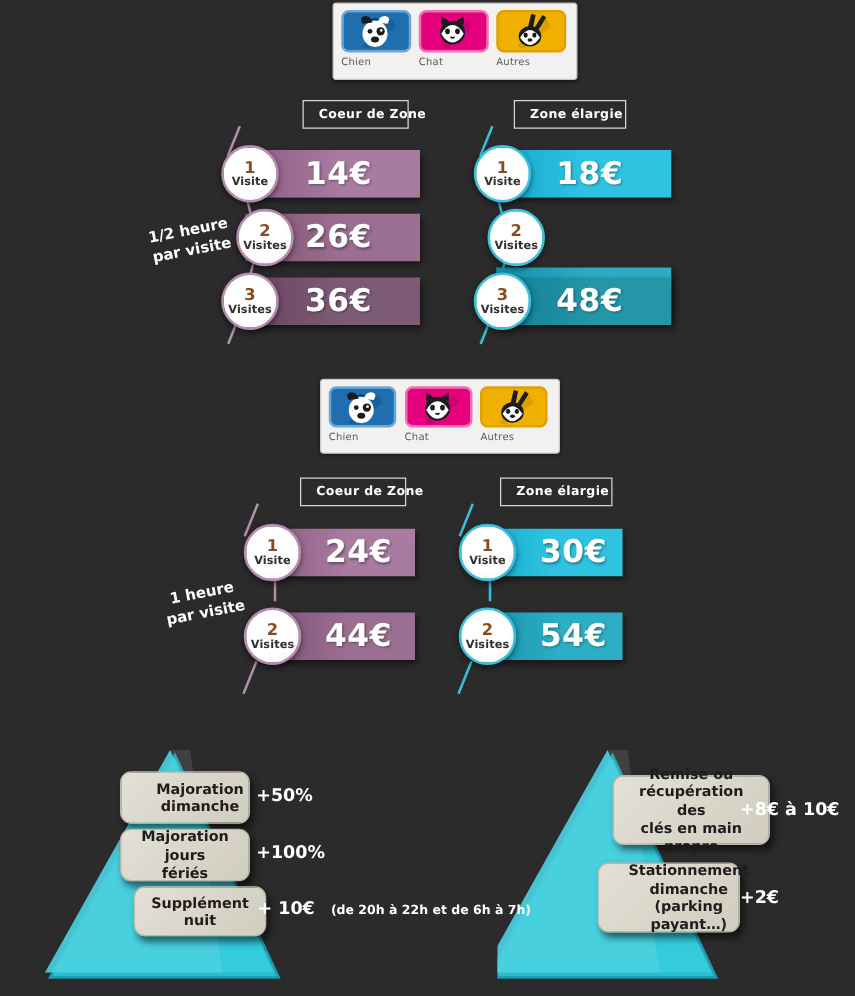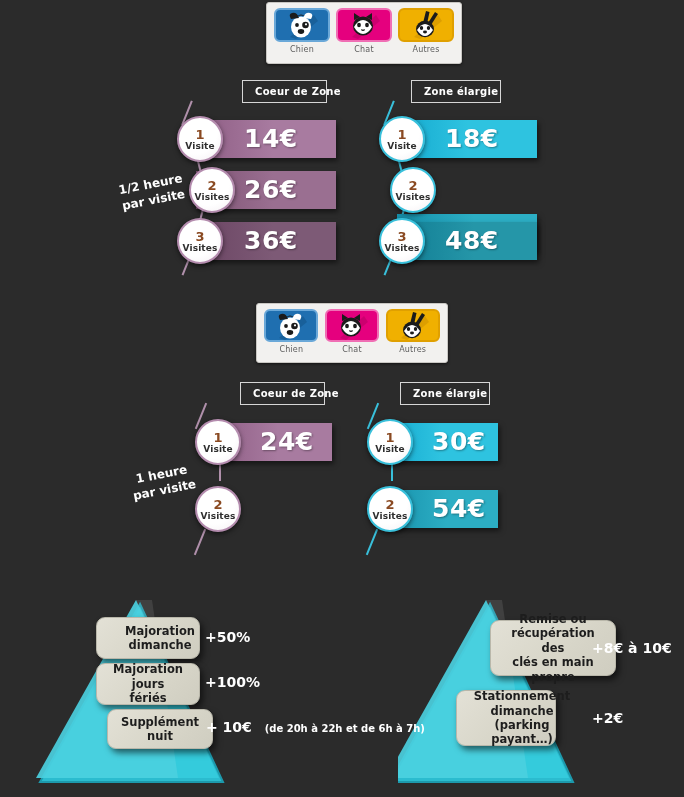--- a/index.html
+++ b/index.html
@@ -18,21 +18,21 @@
     background:#f2f1ef;
     border:1px solid #c9c7c3;
     border-radius:3px;
     box-shadow:0 1px 3px rgba(0,0,0,.55);
     display:flex;
     padding:5px 4px 3px 4px;
     box-sizing:border-box;
   }
   .pet-tile{
     width:60px;
-    display:flex;flex-direction:column;align-items:center;
+    display:flex;flex-direction:column;align-items:flex-start;
     margin:0 2px;
     cursor:pointer;
   }
   .pet-thumb{
     width:56px;height:34px;border-radius:6px;
     position:relative;overflow:hidden;
     border:2px solid transparent;
     box-sizing:border-box;
     display:flex;align-items:center;justify-content:center;
   }
@@ -342,20 +342,23 @@
   <div class="stick" style="left:200px;top:402px;height:28px;transform:rotate(22deg);"></div>
   <div class="stick" style="left:219px;top:459px;height:22px;transform:rotate(0deg);"></div>
   <div class="stick" style="left:199px;top:528px;height:28px;transform:rotate(22deg);"></div>
   <div class="stick cyan" style="left:372px;top:402px;height:28px;transform:rotate(22deg);"></div>
   <div class="stick cyan" style="left:391px;top:459px;height:22px;transform:rotate(0deg);"></div>
   <div class="stick cyan" style="left:371px;top:528px;height:28px;transform:rotate(22deg);"></div>
 
   <div class="bar p1" style="left:212px;top:423px;width:120px;">
     <span class="amount">24€</span>
   </div>
+  <div class="bar p2" style="left:212px;top:490px;width:120px;">
+    <span class="amount">44€</span>
+  </div>
   <div class="bar c1" style="left:384px;top:423px;width:114px;">
     <span class="amount">30€</span>
   </div>
   <div class="bar c2" style="left:384px;top:490px;width:114px;">
     <span class="amount">54€</span>
   </div>
 
   <div class="badge" style="left:195px;top:419px;">
     <span class="num">1</span>
     <span class="vis">Visite</span>
@@ -417,21 +420,21 @@
 
   <div class="pbox" style="left:490px;top:620px;width:126px;height:56px;">
     <span>
       <span>Remise ou</span><br>
       <span>récupération des</span><br>
       <span>clés en main propre</span>
     </span>
   </div>
   <div class="pval" style="left:592px;top:640px;">+8€ à 10€</div>
 
-  <div class="pbox" style="left:456px;top:690px;width:100px;height:56px;padding-left:40px;">
+  <div class="pbox" style="left:478px;top:690px;width:114px;height:56px;padding-left:40px;">
     <span>
       <span>Stationnement</span><br>
       <span>dimanche (parking</span><br>
       <span>payant…)</span>
     </span>
   </div>
   <div class="pval" style="left:592px;top:710px;">+2€</div>
 
 </div>
 

